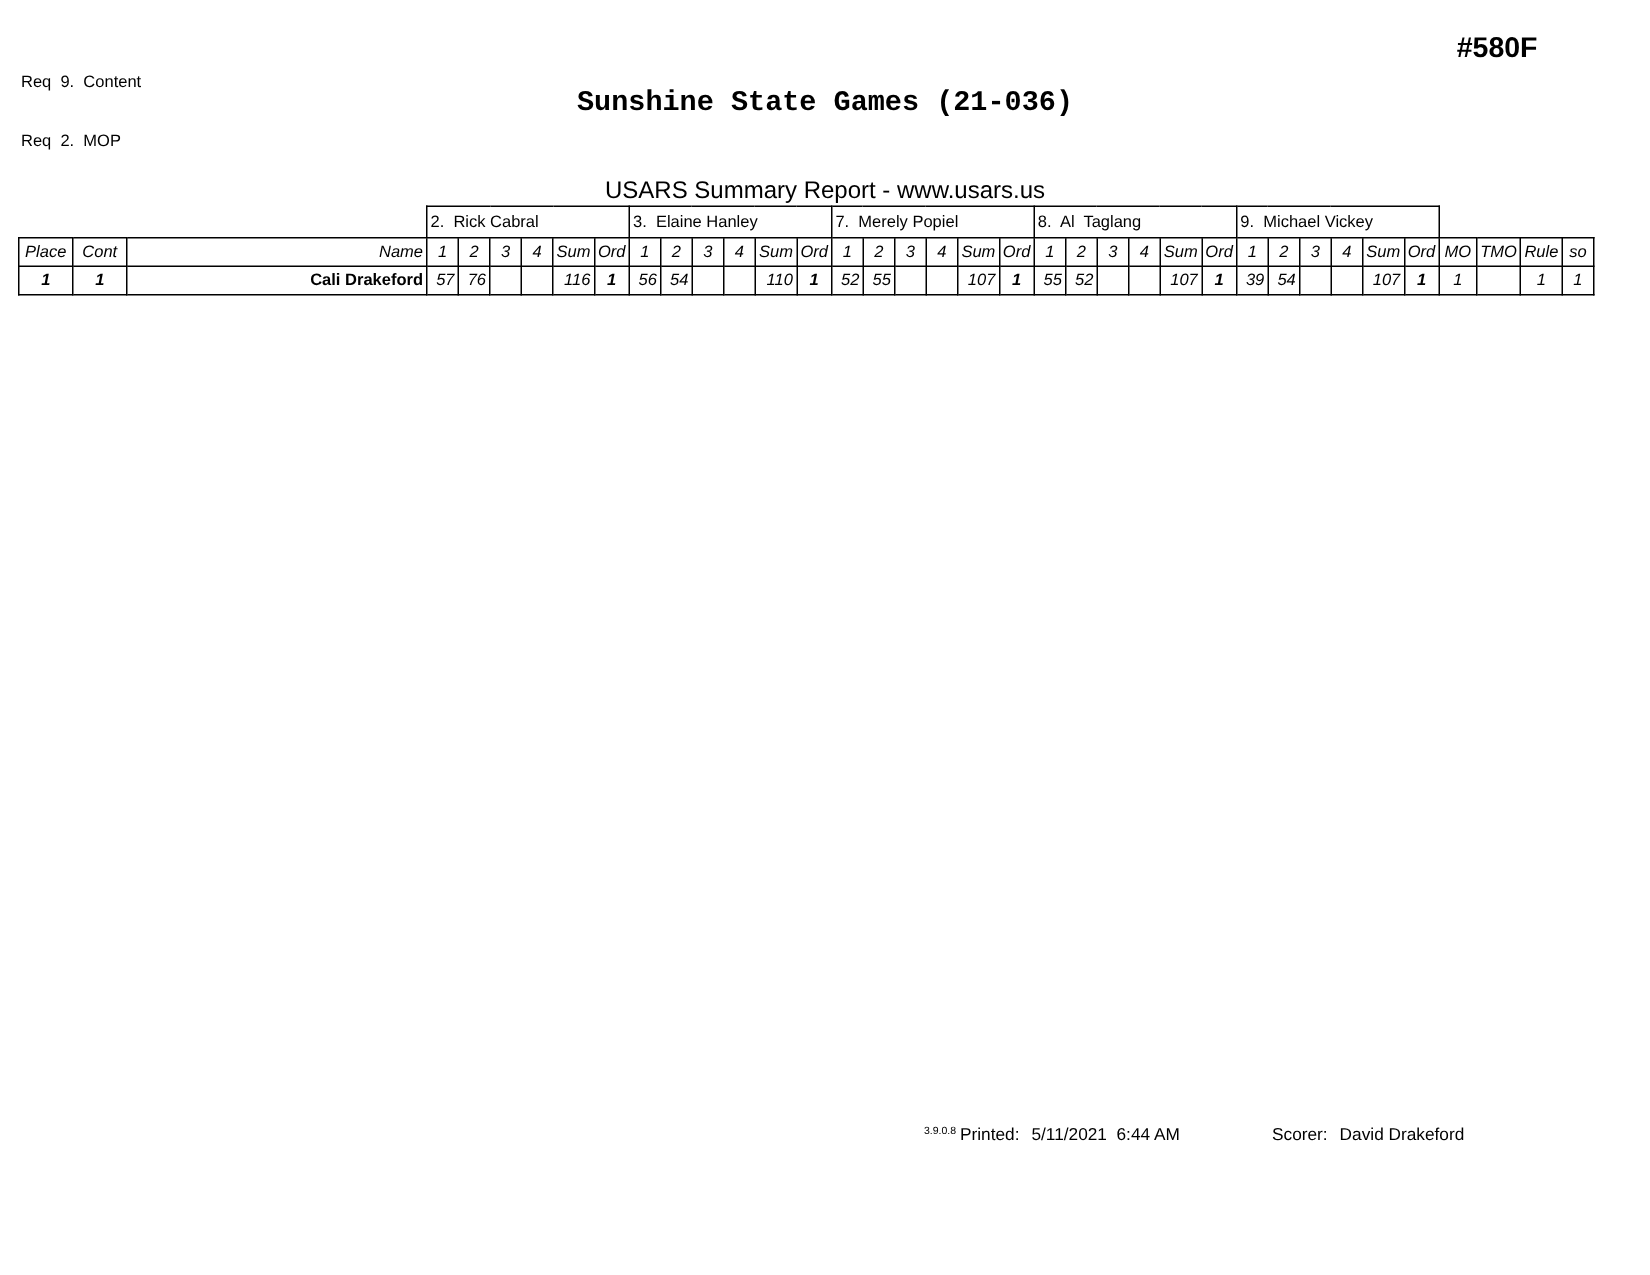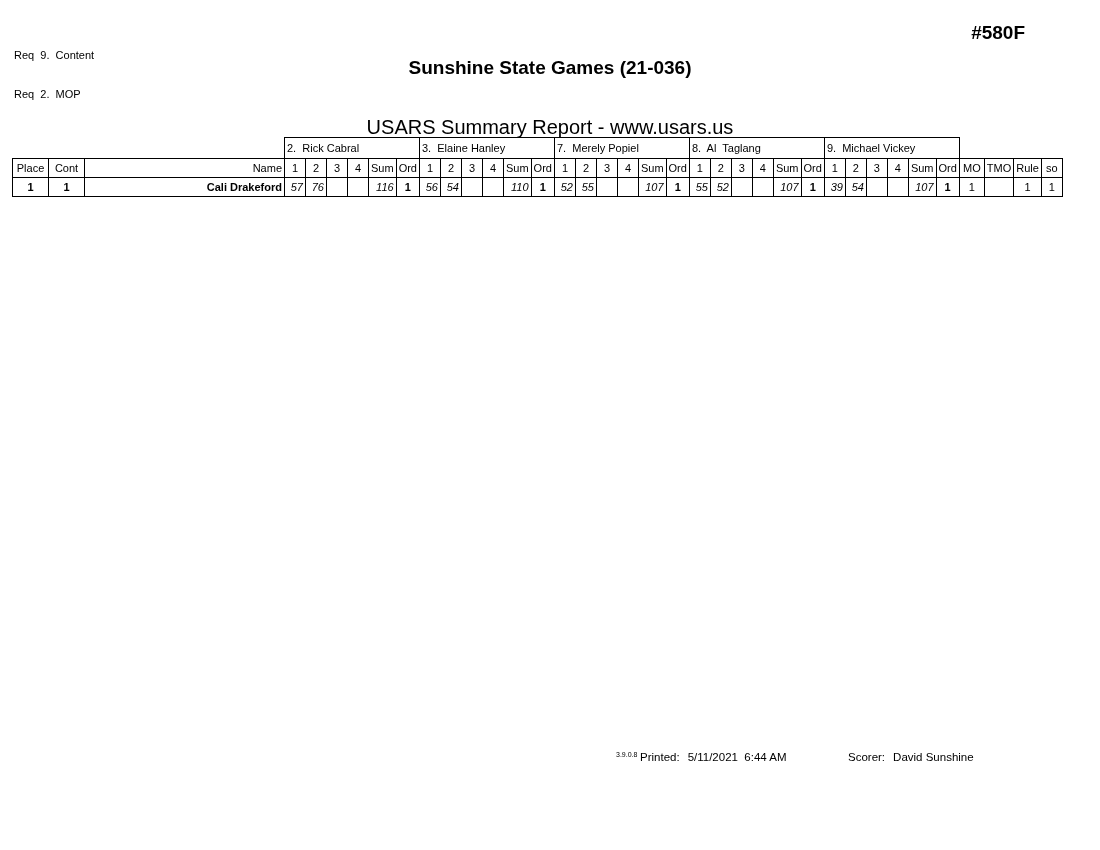--- a/index.html
+++ b/index.html
@@ -16,24 +16,24 @@
   .req-block {
     position: absolute; top: 23px; left: 14px;
     font-size: 11px; line-height: 13px; white-space: pre;
   }
 
   
   .header {
     position: absolute; top: 21px; left: 0; width: 100%;
     text-align: center; white-space: pre;
   }
-  .title        { font-size: 19px; font-weight: bold; line-height: 22px; }
+  .title        { font-size: 19px; font-weight: bold; line-height: 22px; font-family: Liberation Mono, monospace; }
   .venue        { font-size: 16px; line-height: 21px; }
   .event-title  { font-size: 21px; font-weight: bold; line-height: 25px; margin-top: 1px; }
-  .report-title { font-size: 20px; line-height: 23px; margin-top: 1px; }
+  .report-title { font-size: 16px; line-height: 23px; margin-top: 1px; }
 
   
   .event-number {
     position: absolute; top: 22px; right: 75px;
     font-size: 19px; font-weight: bold;
   }
 
   
   .table-wrap { position: absolute; top: 137px; left: 12px; }
   #score-table { border-collapse: collapse; table-layout: fixed; }
@@ -49,21 +49,21 @@
   td.judge-name { text-align: left; padding-left: 5px; font-size: 11.5px; }
   .head-row td { height: 19px; font-size: 10.5px; }
   .data-row td {
     height: 19px;
     border-top: 2px solid #000;
     border-bottom: 2px solid #000;
     font-size: 12.5px;
   }
   td.ord   { border-left: 3px solid #000; border-right: 3px solid #000; }
   td.thick { border-left: 2px solid #000; border-right: 2px solid #000; }
-  .center      { text-align: center; }
+  .center      { text-align: center; font-style: italic; }
   .left-align  { text-align: right; padding-left: 4px; }
   .right-align { text-align: right; padding-right: 2px; font-style: italic; }
   .bold        { font-weight: bold; }
 
   
   .footer { position: absolute; top: 750px; left: 0; width: 885px; height: 20px; font-size: 11.5px; white-space: pre; }
   .version { position: absolute; left: 616px; top: 1px; font-size: 7px; }
   .printed { position: absolute; left: 640px; top: 1px; }
   .scorer  { position: absolute; left: 848px; top: 1px; }
   .gap { margin-left: 8px; }
@@ -212,14 +212,14 @@
           <td class="center">1</td>
           <td class="center">1</td>
         </tr>
       </tbody>
     </table>
 </div>
 
 <div class="footer">
   <span class="version">3.9.0.8</span>
   <span class="printed"><span>Printed:</span><span class="gap">5/11/2021  6:44 AM</span></span>
-  <span class="scorer"><span>Scorer:</span><span class="gap">David Sunshine</span></span>
+  <span class="scorer"><span>Scorer:</span><span class="gap">David Drakeford</span></span>
 </div>
 
 </body></html>

